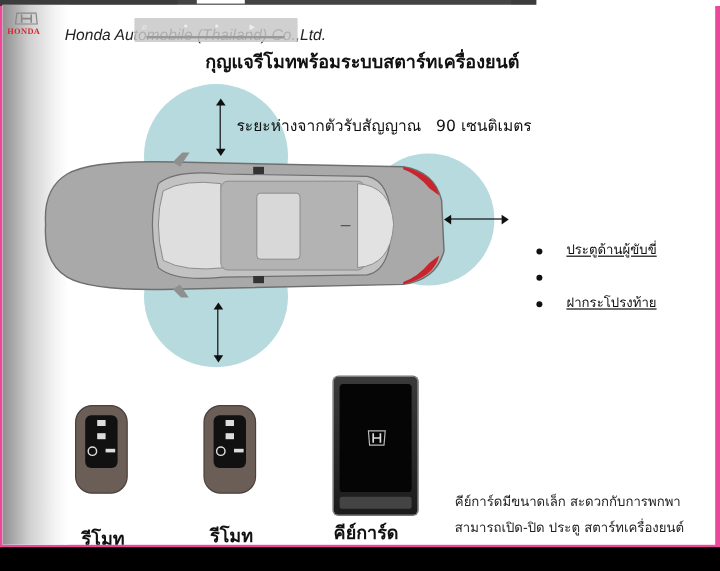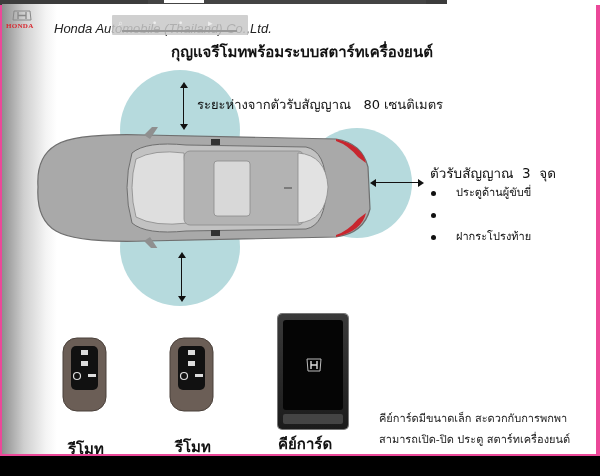--- a/index.html
+++ b/index.html
@@ -18,21 +18,21 @@
   .viewer-toolbar .tb { position:absolute; top:3px; font-size:9px; color:#eee; }
   .viewer-toolbar .track { position:absolute; left:10px; top:15px; width:115px; height:2px; background:#999; }
   .title { position:absolute; left:0; top:36px; width:600px; text-align:center; font-family:"DejaVu Sans", sans-serif; font-weight:bold; font-size:15px; color:#111; }
   .circle { position:absolute; border-radius:50%; background:#b6dadd; }
   .car { position:absolute; left:34px; top:123px; width:336px; height:121px; }
   .arrow-v { position:absolute; width:1px; background:#111; }
   .arrow-h { position:absolute; height:1px; background:#111; }
   .ah { position:absolute; width:0; height:0; }
   .distance-label { position:absolute; left:195px; top:90px; font-size:13px; color:#111; }
   .sensor-title { position:absolute; left:428px; top:158px; font-size:13.5px; color:#111; }
-  .sensor-list { position:absolute; left:427px; top:180px; margin:0; padding:0; list-style:none; font-size:11px; color:#111; }
+  .sensor-list { position:absolute; left:427px; top:180px; margin:16px; padding:0; list-style:none; font-size:11px; color:#111;text-decoration:underline; }
   .sensor-list li { position:relative; height:22px; line-height:18px; padding-left:27px; }
   .sensor-list li .dot { position:absolute; left:2px; top:7px; width:5px; height:5px; border-radius:50%; background:#111; }
   .remote { position:absolute; width:45px; height:75px; }
   .remote-label { position:absolute; font-size:15px; font-weight:bold; color:#111; }
   .keycard { position:absolute; left:276px; top:310px; width:70px; height:115px; border-radius:4px; background:linear-gradient(#3a3a3a,#1b1b1b); box-shadow:0 0 0 1px #777; }
   .keycard .face { position:absolute; left:5px; top:6px; width:60px; height:90px; background:#050505; border-radius:3px; }
   .keycard .bottom { position:absolute; left:5px; top:100px; width:60px; height:10px; background:#444; border-radius:2px; }
   .keycard .hlogo { position:absolute; left:23px; top:38px; width:16px; height:14px; }
   .desc { position:absolute; left:377px; top:380px; font-size:11px; line-height:21px; color:#222;margin-top:24px; }
   .footer-bar { position:absolute; left:0; top:456px; width:600px; height:20px; background:#000; }
@@ -94,23 +94,22 @@
     <div class="ah" style="left:178px;top:120px;border-left:4px solid transparent;border-right:4px solid transparent;border-top:6px solid #111;"></div>
 
     <div class="arrow-v" style="left:179px;top:250px;height:46px;"></div>
     <div class="ah" style="left:176px;top:248px;border-left:4px solid transparent;border-right:4px solid transparent;border-bottom:6px solid #111;"></div>
     <div class="ah" style="left:176px;top:292px;border-left:4px solid transparent;border-right:4px solid transparent;border-top:6px solid #111;"></div>
 
     <div class="arrow-h" style="left:370px;top:178px;width:50px;"></div>
     <div class="ah" style="left:368px;top:175px;border-top:4px solid transparent;border-bottom:4px solid transparent;border-right:6px solid #111;"></div>
     <div class="ah" style="left:416px;top:175px;border-top:4px solid transparent;border-bottom:4px solid transparent;border-left:6px solid #111;"></div>
 
-    <div class="distance-label" style="white-space:pre;">ระยะห่างจากตัวรับสัญญาณ   80 เซนติเมตร</div>
+    <div class="distance-label" style="white-space:pre;">ระยะห่างจากตัวรับสัญญาณ   90 เซนติเมตร</div>
 
-    <div class="sensor-title" style="white-space:pre;">ตัวรับสัญญาณ  3  จุด</div>
     <ul class="sensor-list">
       <li><span class="dot"></span><span>ประตูด้านผู้ขับขี่</span></li>
       <li><span class="dot"></span></li>
       <li><span class="dot"></span><span>ฝากระโปรงท้าย</span></li>
     </ul>
 
     <svg class="remote" viewBox="0 0 45 75" style="left:60px;top:333px;">
       <rect x="1" y="1" width="43" height="73" rx="14" fill="#6b5e56" stroke="#4a403a"></rect>
       <rect x="9" y="9" width="27" height="44" rx="5" fill="#111"></rect>
       <rect x="19" y="13" width="7" height="5" fill="#ddd"></rect>

